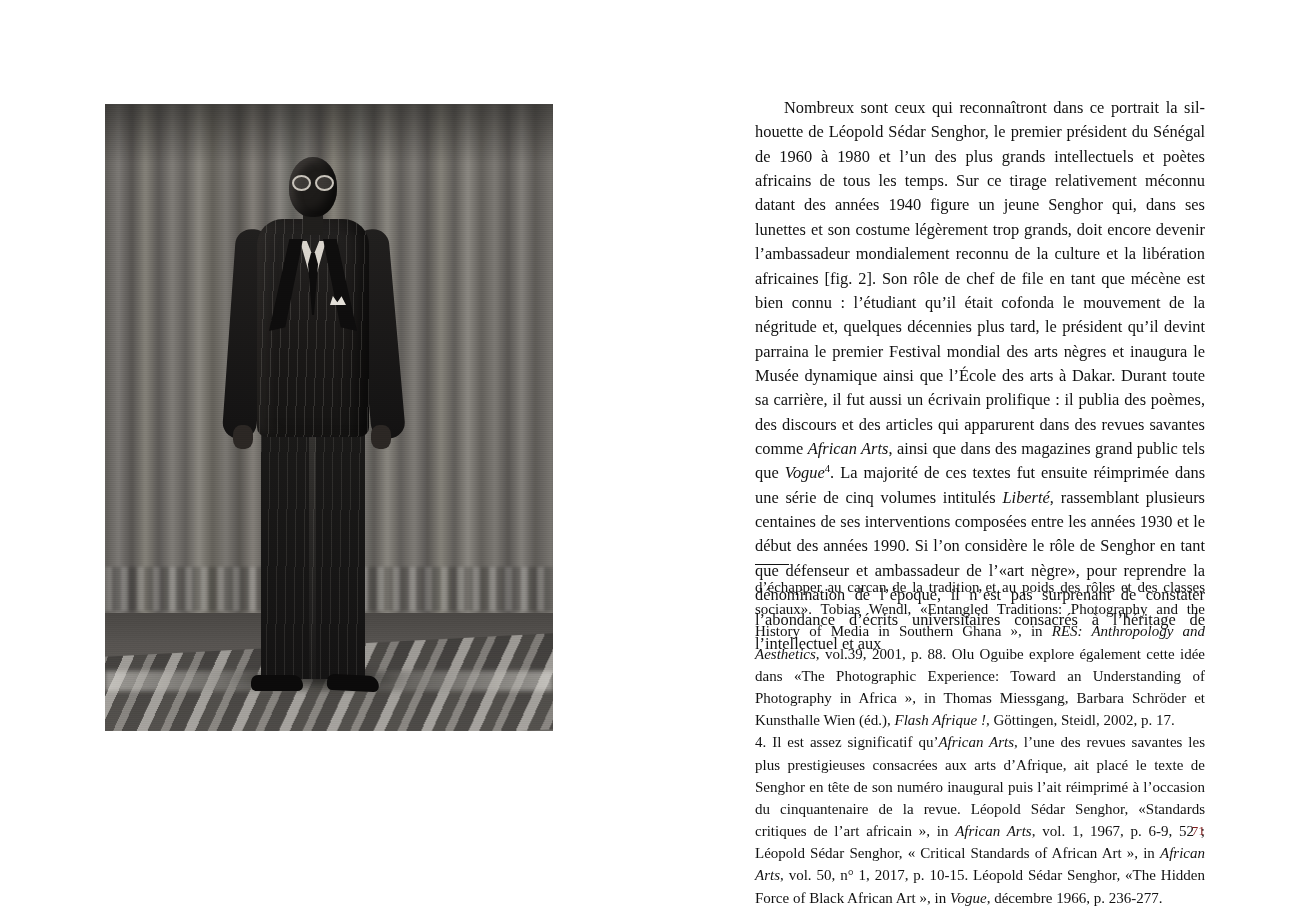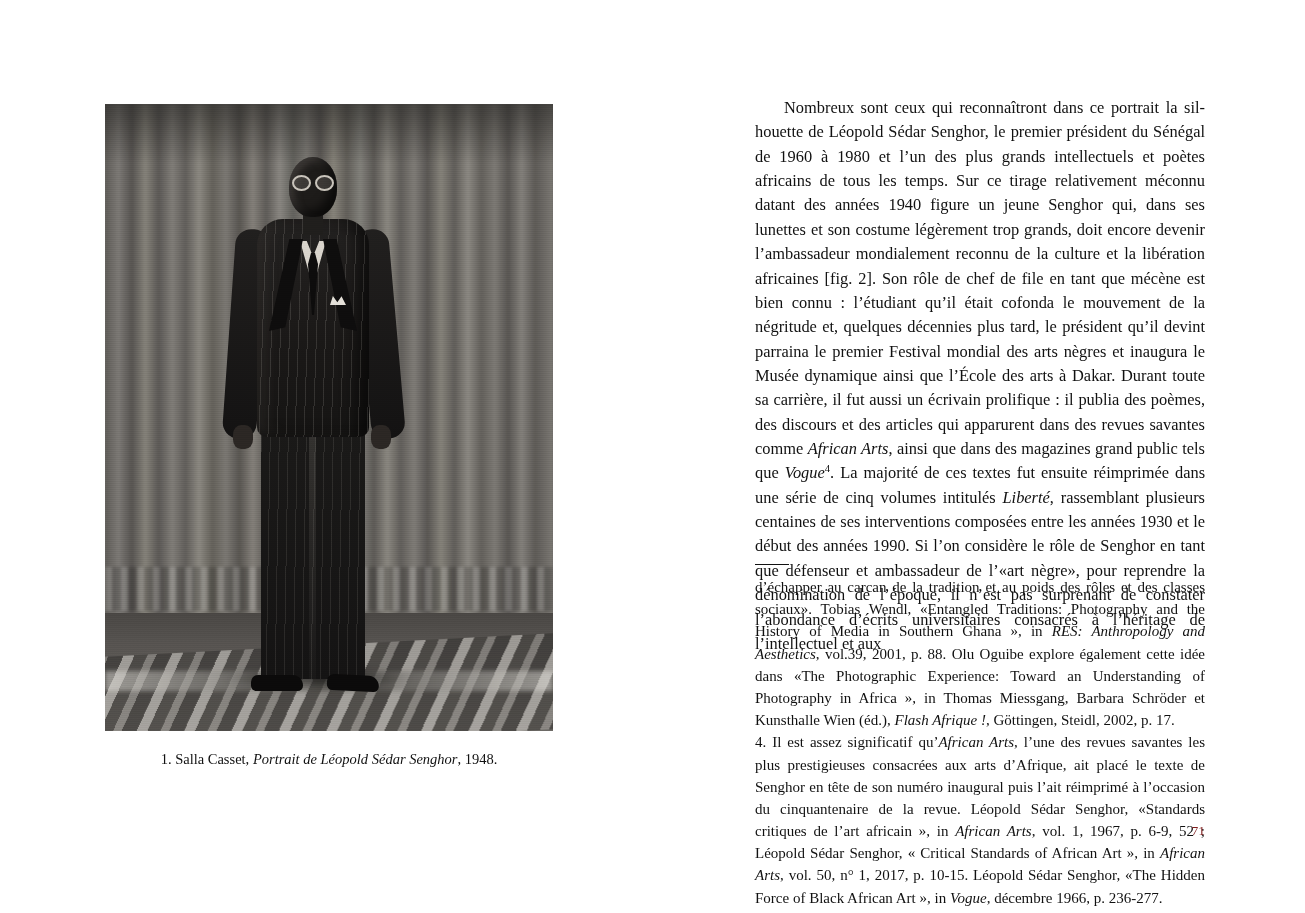--- a/index.html
+++ b/index.html
@@ -273,23 +273,20 @@
       <div class="tie"></div>
       <div class="lapel-l"></div>
       <div class="lapel-r"></div>
       <div class="pocket-square"></div>
       <div class="neck"></div>
       <div class="head"></div>
       <div class="glasses"></div>
     </div>
     <div class="grain"></div>
   </div>
-  <div class="caption">
-    <span>1. </span><span>Salla Casset, </span><i>Portrait de Léopold Sédar Senghor</i><span>, 1948.</span>
-  </div>
 </div>
 
 <div class="textcol">
   <p class="body-par"><span>Nombreux sont ceux qui reconnaîtront dans ce portrait la sil­houette de Léopold Sédar Senghor, le premier président du Sénégal de 1960 à 1980 et l’un des plus grands intellectuels et poètes africains de tous les temps. Sur ce tirage relativement méconnu datant des années 1940 figure un jeune Senghor qui, dans ses lunettes et son costume légèrement trop grands, doit encore devenir l’ambassadeur mondia­lement reconnu de la culture et la libération africaines [fig. 2]. Son rôle de chef de file en tant que mécène est bien connu : l’étudiant qu’il était cofonda le mouvement de la négritude et, quelques décennies plus tard, le président qu’il devint parraina le premier Festival mondial des arts nègres et inaugura le Musée dynamique ainsi que l’École des arts à Dakar. Durant toute sa carrière, il fut aussi un écrivain prolifique : il publia des poèmes, des discours et des articles qui apparurent dans des revues savantes comme </span><i>African Arts</i><span>, ainsi que dans des magazines grand public tels que </span><i>Vogue</i><sup>4</sup><span>. La majorité de ces textes fut ensuite réim­primée dans une série de cinq volumes intitulés </span><i>Liberté</i><span>, rassemblant plusieurs centaines de ses interventions composées entre les années 1930 et le début des années 1990. Si l’on considère le rôle de Senghor en tant que défenseur et ambassadeur de l’«art nègre», pour reprendre la dénomination de l’époque, il n’est pas surprenant de constater l’abon­dance d’écrits universitaires consacrés à l’héritage de l’intellectuel et aux</span></p>
 </div>
 
 <div class="footnotes">
   <div class="fn-rule"></div>
   <p class="fn-par"><span>d’échapper au carcan de la tradition et au poids des rôles et des classes sociaux». Tobias Wendl, «Entangled Traditions: Photography and the History of Media in Southern Ghana », in </span><i>RES: Anthropology and Aesthetics</i><span>, vol.39, 2001, p. 88. Olu Oguibe explore également cette idée dans «The Photographic Experience: Toward an Understanding of Photography in Africa », in Thomas Miessgang, Barbara Schröder et Kunsthalle Wien (éd.), </span><i>Flash Afrique !</i><span>, Göttingen, Steidl, 2002, p. 17.</span></p>
   <p class="fn-par"><span>4. Il est assez significatif qu’</span><i>African Arts</i><span>, l’une des revues savantes les plus prestigieuses consacrées aux arts d’Afrique, ait placé le texte de Senghor en tête de son numéro inaugural puis l’ait réimprimé à l’occasion du cinquantenaire de la revue. Léopold Sédar Senghor, «Standards critiques de l’art africain », in </span><i>African Arts</i><span>, vol. 1, 1967, p. 6-9, 52 ; Léopold Sédar Senghor, « Critical Standards of African Art », in </span><i>African Arts</i><span>, vol. 50, n° 1, 2017, p. 10-15. Léopold Sédar Senghor, «The Hidden Force of Black African Art », in </span><i>Vogue</i><span>, décembre 1966, p. 236-277.</span></p>

